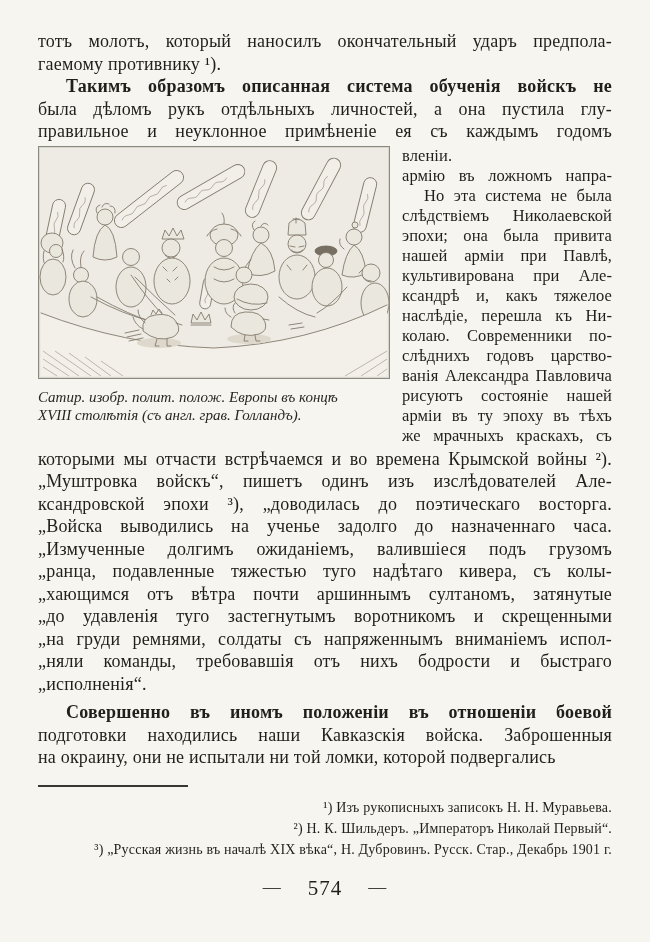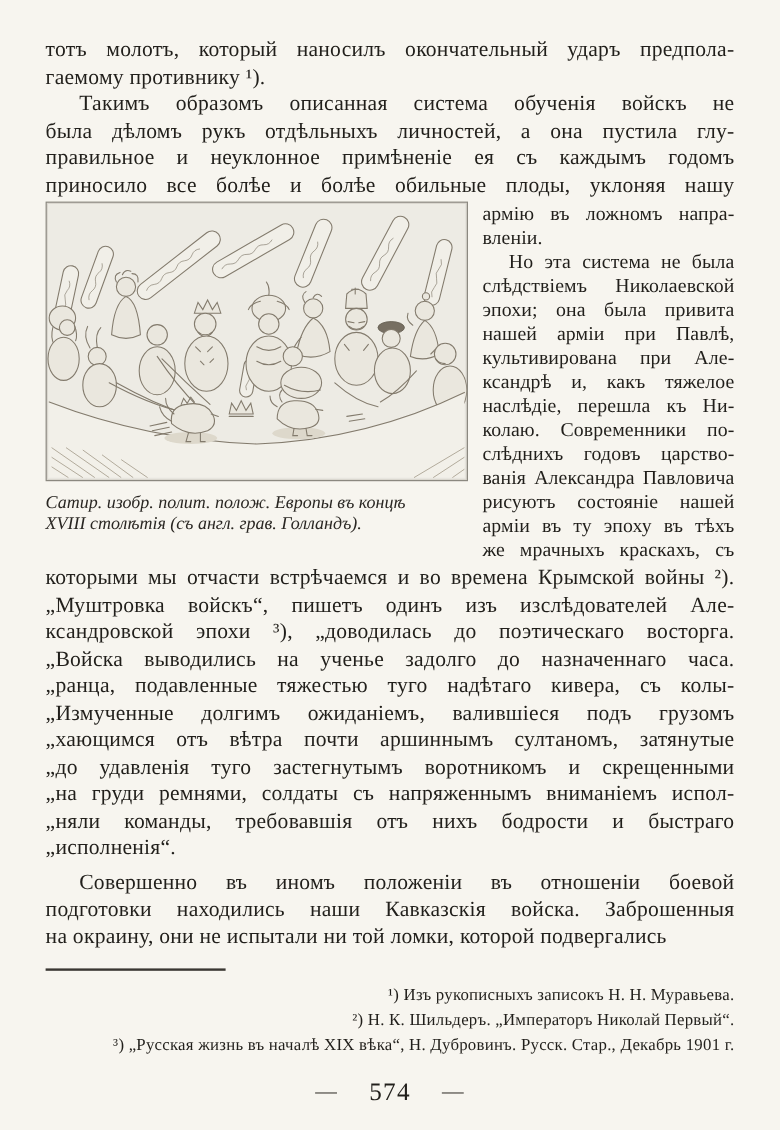--- a/index.html
+++ b/index.html
@@ -19,21 +19,21 @@
   
   .bline{
     font-size:18px;
     line-height:22.5px;
     text-align:justify;
     text-align-last:justify;
     white-space:normal;
     letter-spacing:0.2px;
   }
   .bline.end{text-align-last:left;}
-  .bline.ind{text-indent:28px;}
+  .bline.ind{text-indent:28px;font-weight:bold;}
   
   .figrow{
     display:flex;
     gap:12px;
     margin-top:3px;
   }
   .figcol{width:352px;flex:0 0 352px;}
   .figframe{
     box-sizing:border-box;
     width:352px;height:233px;
@@ -95,21 +95,20 @@
 
   <div>
     <div class="bline">тотъ молотъ, который наносилъ окончательный ударъ предпола-</div>
     <div class="bline end">гаемому противнику ¹).</div>
   </div>
 
   <div>
     <div class="bline ind">Такимъ образомъ описанная система обученія войскъ не</div>
     <div class="bline">была дѣломъ рукъ отдѣльныхъ личностей, а она пустила глу-</div>
     <div class="bline">правильное и неуклонное примѣненіе ея съ каждымъ годомъ</div>
-    <div class="bline">приносило все болѣе и болѣе обильные плоды, уклоняя нашу</div>
   </div>
 
   <div class="figrow">
     <figure class="figcol" style="margin:0;">
       <div class="figframe">
         <svg width="350" height="231" viewBox="0 0 350 231">
 
           <g>
             <g transform="translate(16,78) rotate(-78)">
                 <rect x="-26" y="-6.5" width="52" height="13" rx="6.5" class="fillp" style="fill:#f1efe8"></rect>
@@ -266,22 +265,22 @@
           </g>
         </svg>
       </div>
       <figcaption class="figcaption">
         <div>Сатир. изобр. полит. полож. Европы въ концѣ</div>
         <div>XVIII столѣтія (съ англ. грав. Голландъ).</div>
       </figcaption>
     </figure>
 
     <div class="textcol">
+      <div class="cline end">вленіи.</div>
       <div class="cline">армію въ ложномъ напра-</div>
-      <div class="cline end">вленіи.</div>
       <div class="cline ind">Но эта система не была</div>
       <div class="cline">слѣдствіемъ Николаевской</div>
       <div class="cline">эпохи; она была привита</div>
       <div class="cline">нашей арміи при Павлѣ,</div>
       <div class="cline">культивирована при Але-</div>
       <div class="cline">ксандрѣ и, какъ тяжелое</div>
       <div class="cline">наслѣдіе, перешла къ Ни-</div>
       <div class="cline">колаю. Современники по-</div>
       <div class="cline">слѣднихъ годовъ царство-</div>
       <div class="cline">ванія Александра Павловича</div>
@@ -289,22 +288,22 @@
       <div class="cline">арміи въ ту эпоху въ тѣхъ</div>
       <div class="cline">же мрачныхъ краскахъ, съ</div>
     </div>
   </div>
 
   <div style="margin-top:2px;">
     <div class="bline">которыми мы отчасти встрѣчаемся и во времена Крымской войны ²).</div>
     <div class="bline">„Муштровка войскъ“, пишетъ одинъ изъ изслѣдователей Але-</div>
     <div class="bline">ксандровской эпохи ³), „доводилась до поэтическаго восторга.</div>
     <div class="bline">„Войска выводились на ученье задолго до назначеннаго часа.</div>
+    <div class="bline">„Измученные долгимъ ожиданіемъ, валившіеся подъ грузомъ</div>
     <div class="bline">„ранца, подавленные тяжестью туго надѣтаго кивера, съ колы-</div>
-    <div class="bline">„Измученные долгимъ ожиданіемъ, валившіеся подъ грузомъ</div>
     <div class="bline">„хающимся отъ вѣтра почти аршиннымъ султаномъ, затянутые</div>
     <div class="bline">„до удавленія туго застегнутымъ воротникомъ и скрещенными</div>
     <div class="bline">„на груди ремнями, солдаты съ напряженнымъ вниманіемъ испол-</div>
     <div class="bline">„няли команды, требовавшія отъ нихъ бодрости и быстраго</div>
     <div class="bline end">„исполненія“.</div>
   </div>
 
   <div style="margin-top:6px;">
     <div class="bline ind">Совершенно въ иномъ положеніи въ отношеніи боевой</div>
     <div class="bline">подготовки находились наши Кавказскія войска. Заброшенныя</div>

